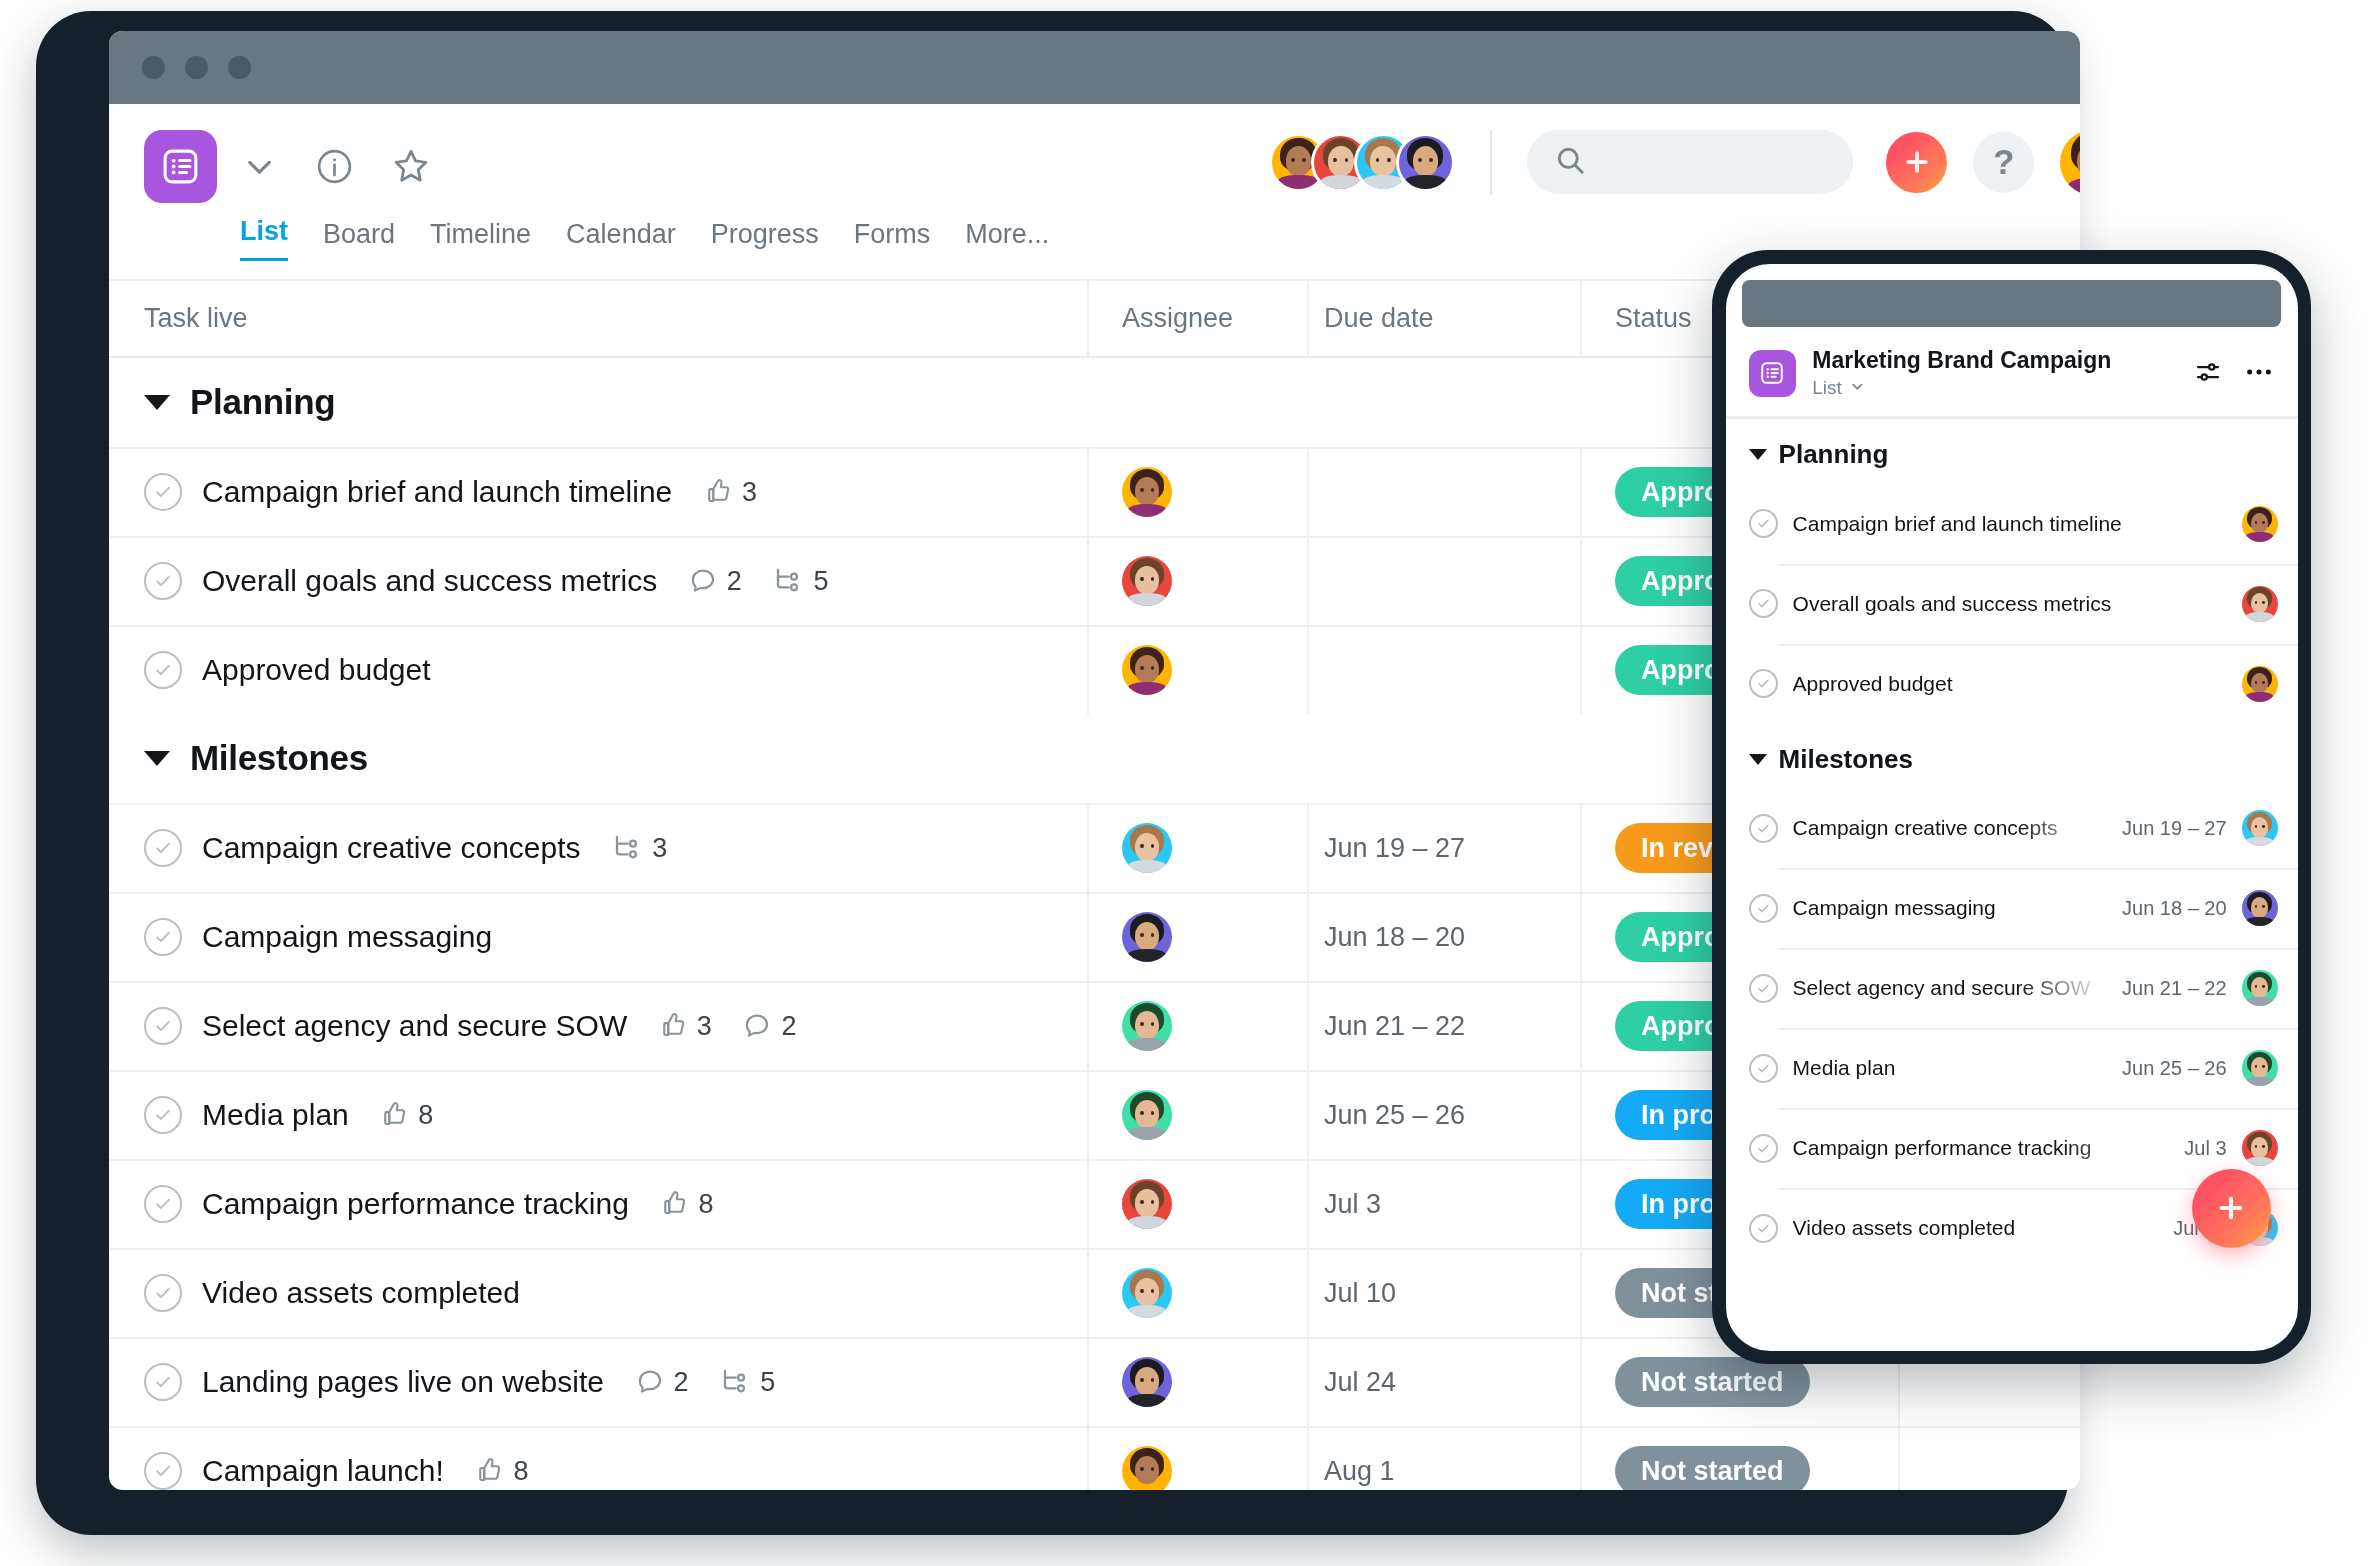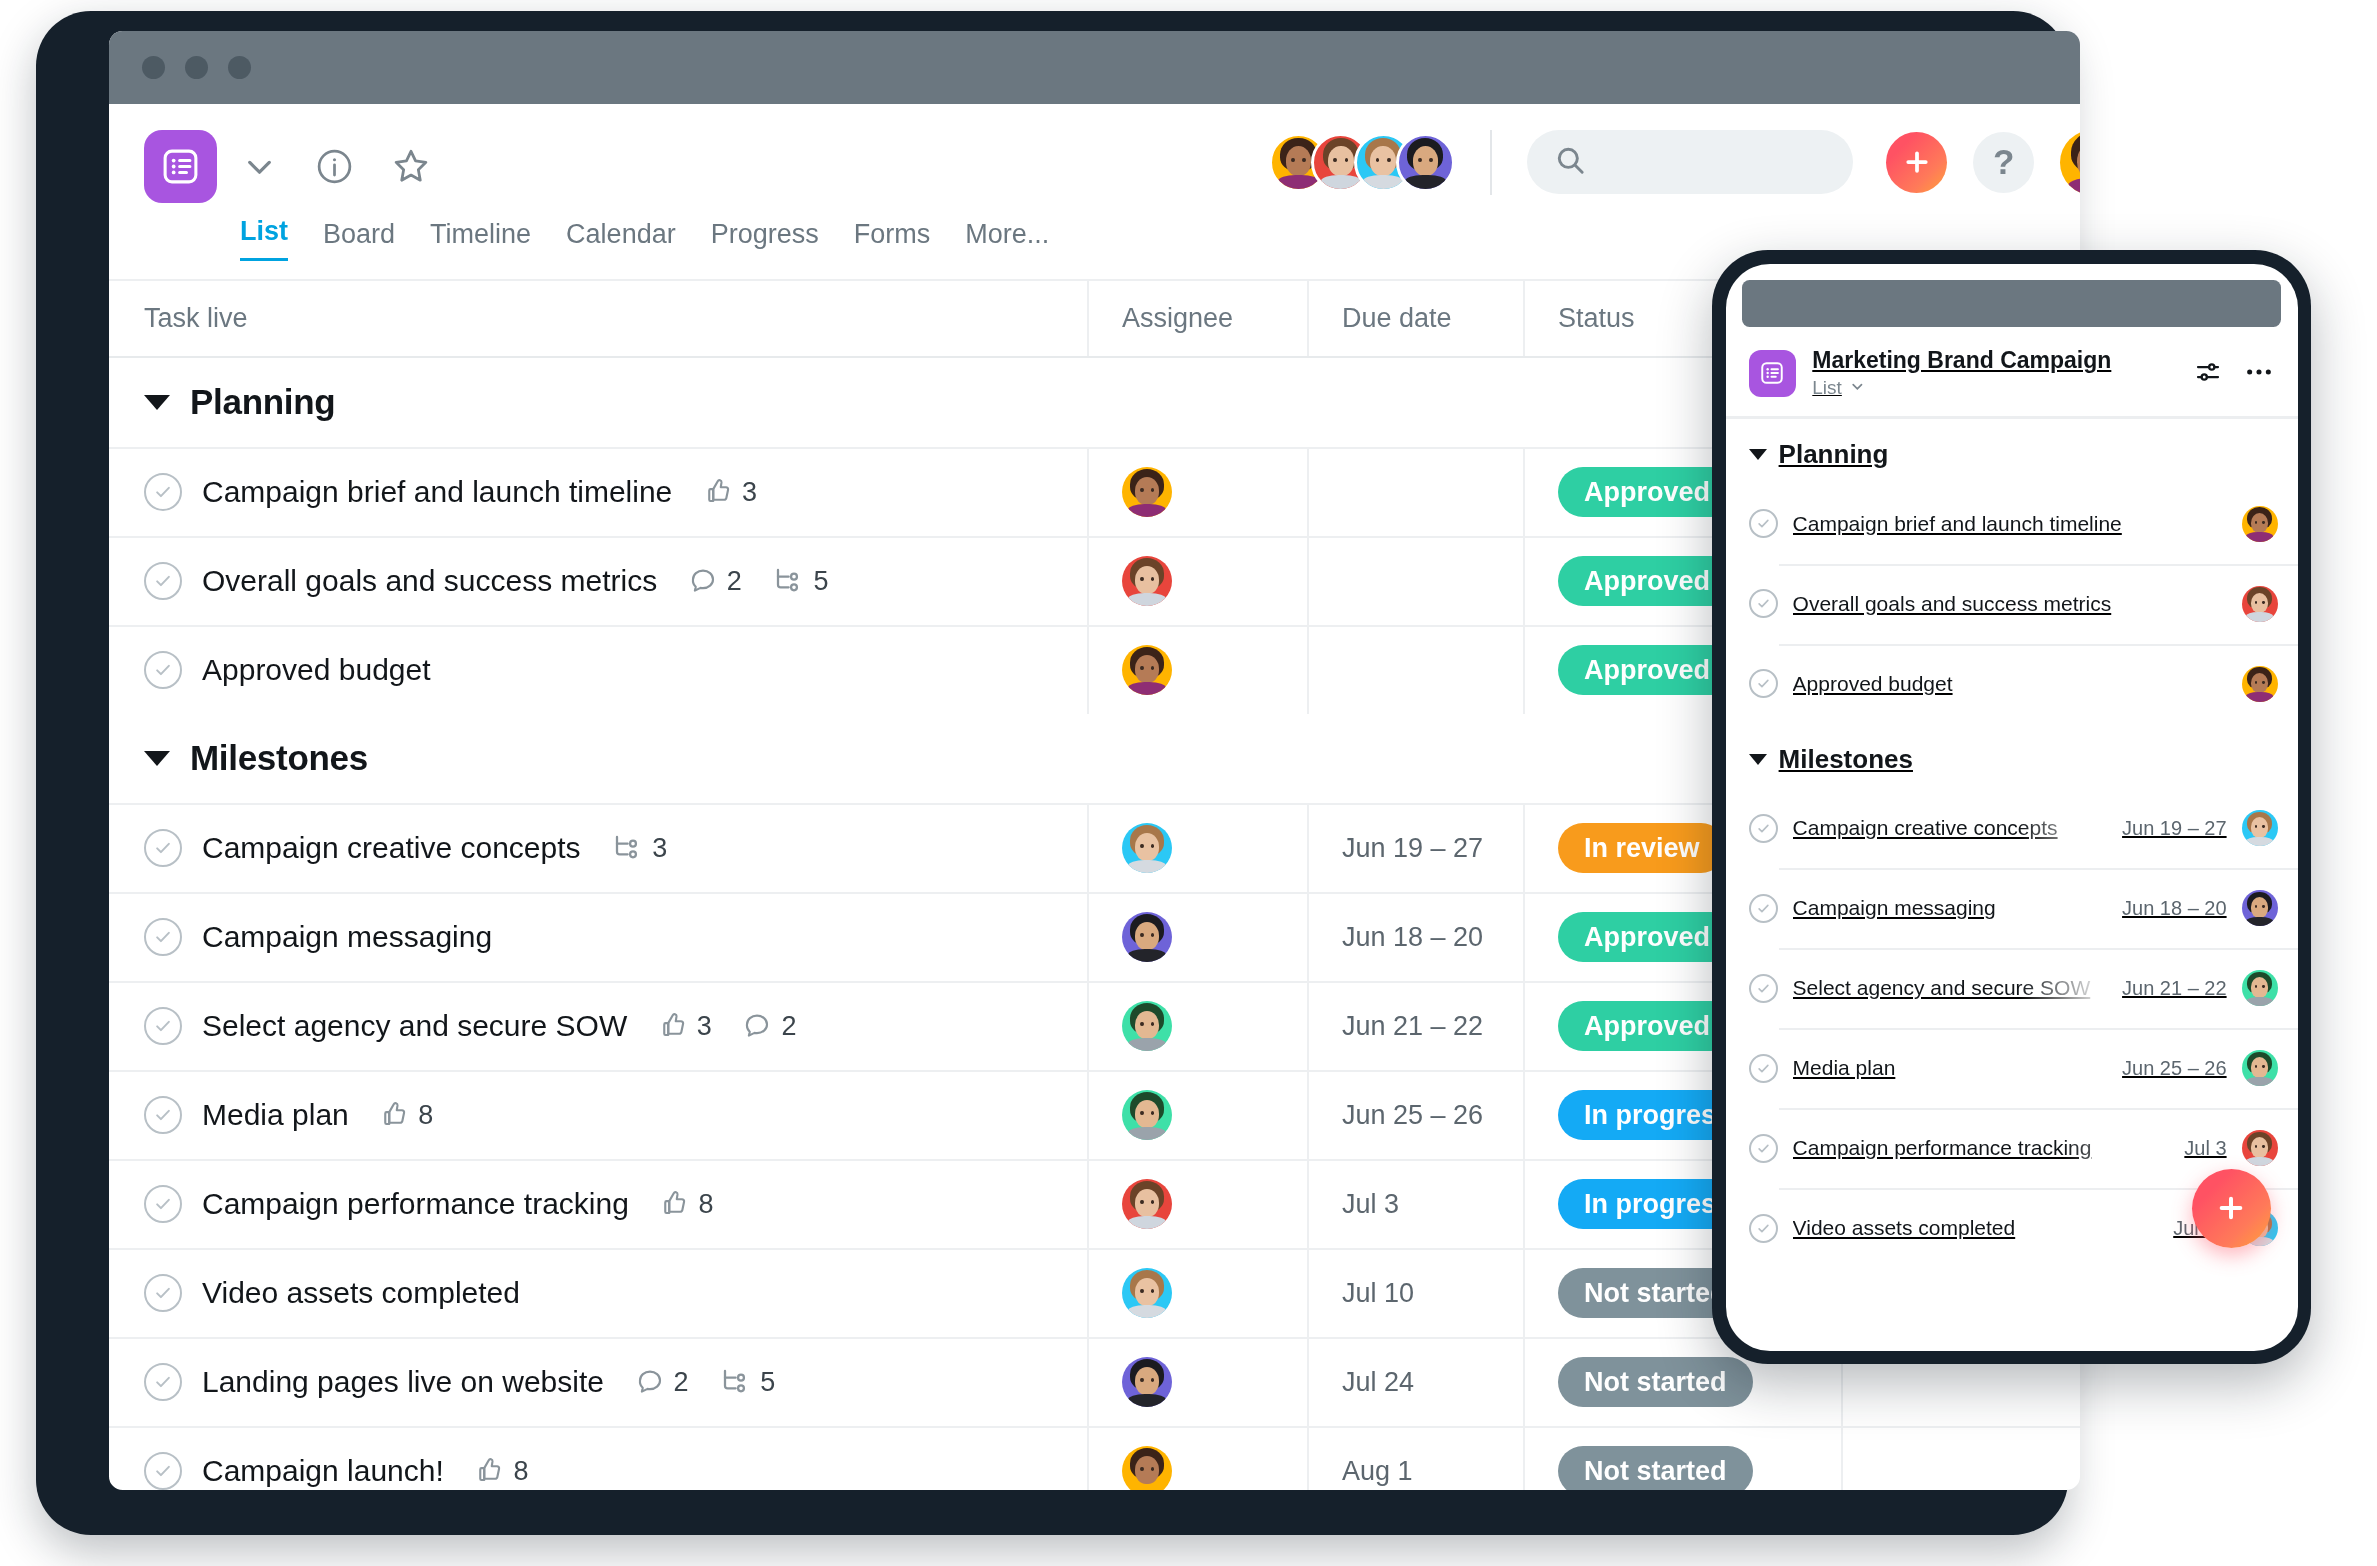--- a/index.html
+++ b/index.html
@@ -79,21 +79,21 @@
   }
   .me-av { margin-left: 26px; width: 65px; height: 65px; }
 
   
   .table { margin-top: 18px; border-top: 2.3px solid #edeff1; }
   .thead { display: flex; height: 77px; align-items: center;
            border-bottom: 2.3px solid #e7eaec; }
   .th { font-size: 27px; color: #6b7780; }
   .c-name   { width: 978px; padding-left: 35px; }
   .c-assign { width: 220px; padding-left: 33px; border-left: 2.3px solid #edeff1; height:100%; display:flex; align-items:center; }
-  .c-due    { width: 216px; padding-left: 33px; border-left: 2.3px solid #edeff1; height:100%; display:flex; align-items:center; }
+  .c-due    { width: 273px; padding-left: 15px; border-left: 2.3px solid #edeff1; height:100%; display:flex; align-items:center; }
   .c-status { width: 318px; padding-left: 33px; border-left: 2.3px solid #edeff1; height:100%; display:flex; align-items:center; }
   .c-extra  { width: 182px; border-left: 2.3px solid #edeff1; height:100%; }
 
   .section-row { height: 89px; display: flex; align-items: center; padding-left: 35px; gap: 20px; }
   .section-title { font-size: 35px; font-weight: 700; color: #12161a; letter-spacing:-0.3px; }
   .caret { width:0;height:0;border-left:13px solid transparent;border-right:13px solid transparent;border-top:15px solid #12161a; }
 
   .trow { display: flex; height: 89px; border-top: 2.3px solid #edeff1; align-items: stretch; }
   .trow .c-name { display:flex; align-items:center; gap: 20px; }
   .trow .c-assign, .trow .c-due, .trow .c-status { align-items:center; }
@@ -116,21 +116,21 @@
   
   .phone-frame {
     position: absolute; left: 1712px; top: 250px;
     width: 599px; height: 1114px;
     background: #15202b; border-radius: 56px;
     box-shadow: 0 20px 53px rgba(18,28,38,.30);
   }
   .phone-inner {
     position: absolute; left: 13.6px; top: 13.6px;
     width: 572px; height: 1087px;
-    background: #fff; border-radius: 44px; overflow: hidden; text-decoration: underline;
+    background: #fff; border-radius: 44px; overflow: hidden;
   }
   .phone-statusbar { height: 47px; background:#6b7780; margin: 16.7px 16.7px 0 16.7px; border-radius: 7.6px; }
   .phone-header { display:flex; align-items:center; padding: 20px 23px 16.7px 23px; gap: 16.7px; }
   .phone-proj-icon { width: 47px; height: 47px; border-radius: 12px; background:#a855e0;
                      display:flex;align-items:center;justify-content:center; flex:none; }
   .phone-title { font-size: 23px; font-weight: 700; color:#12161a; white-space:nowrap; }
   .phone-sub { font-size: 19px; color:#7b868e; display:flex; align-items:center; gap:7.6px; margin-top: 3px; }
   .phone-hdr-icons { margin-left:auto; display:flex; align-items:center; gap: 20px; }
   .phone-divider { height: 3px; background:#eceef0; }
   .phone-section { display:flex; align-items:center; gap:12px; padding: 20px 0 13.6px 23px; }

